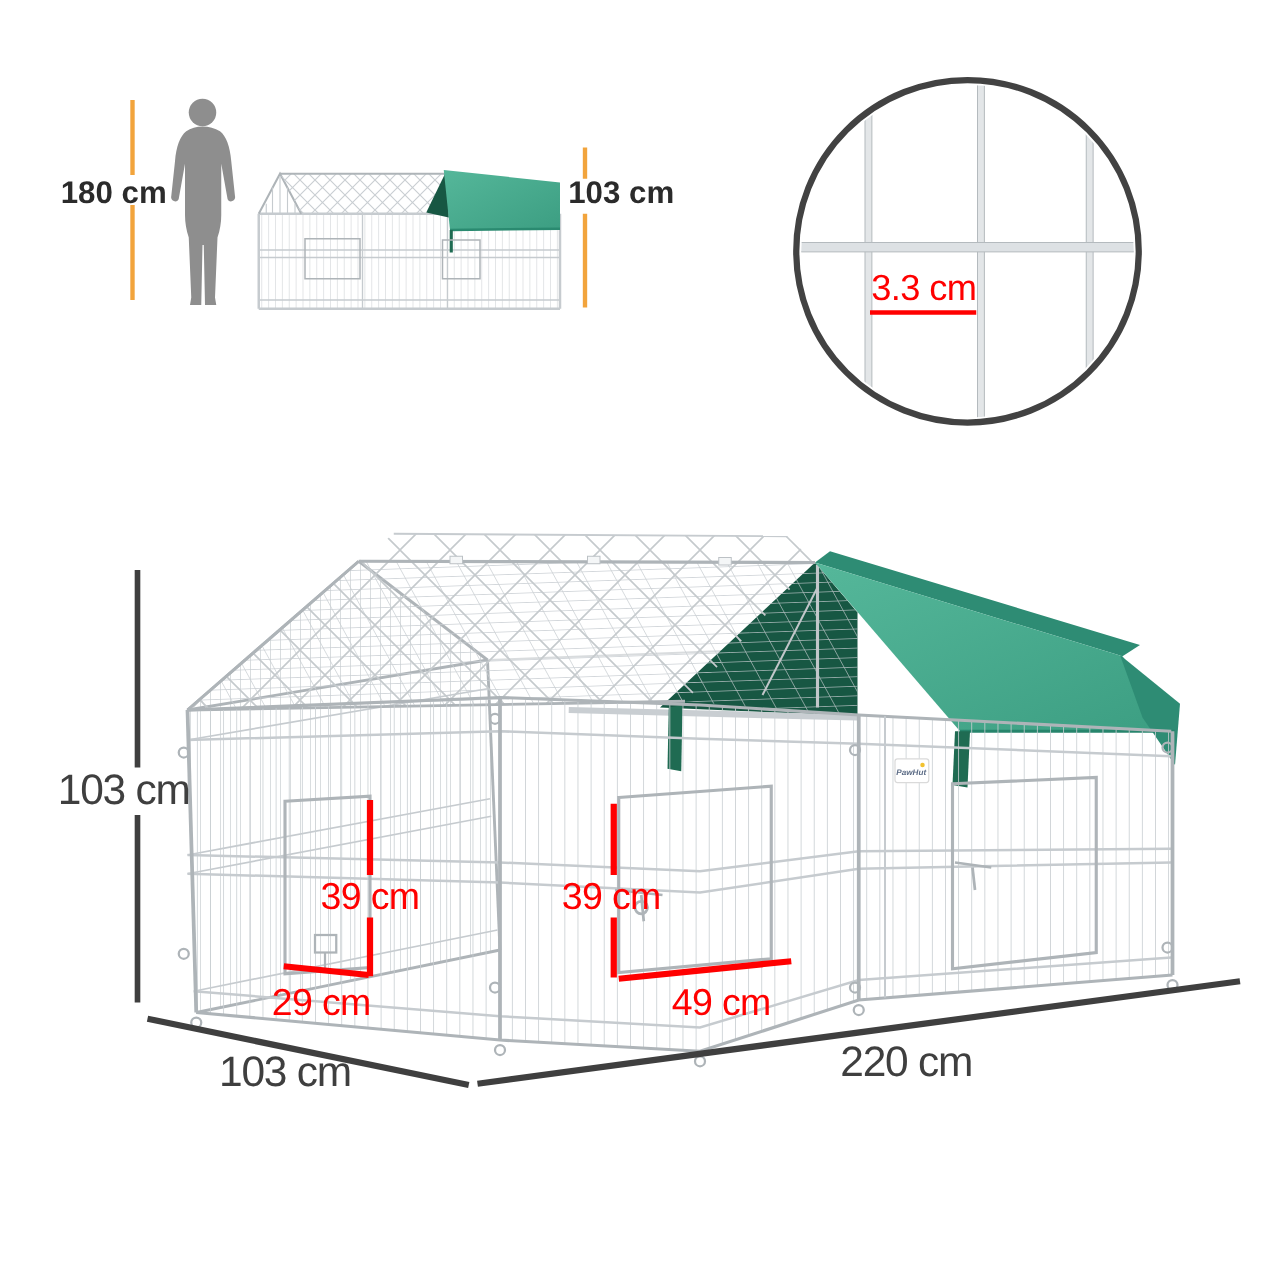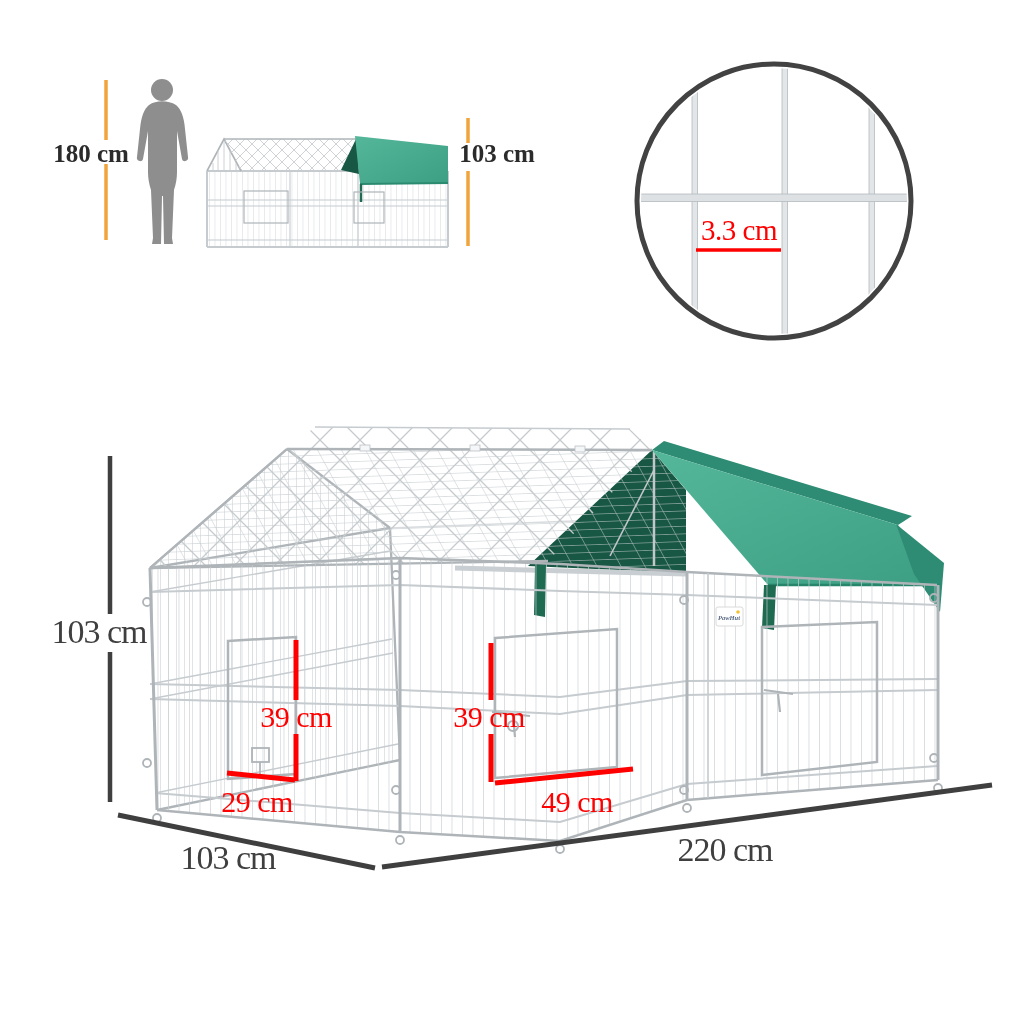--- a/index.html
+++ b/index.html
@@ -1,17 +1,17 @@
 <!DOCTYPE html>
 <html style="--accent-orange: #F2A43C; --dimension-red: #FF0000; --dimension-dark: #3F3F3F; --label-dark: #2B2B2B; --canopy-green: #43A78A; --canopy-green-dark: #175743; --canopy-green-mid: #2E8C74; --canopy-green-pole: #1F6B52; --wire-gray: #C6CBCF; --wire-dark: #AEB4B8; --silhouette-gray: #8E8E8E;"><head>
 <meta charset="utf-8">
 <style>
   html,body{margin:0;padding:0;background:#ffffff;}
   .stage{position:relative;width:1024px;height:1024px;background:#fff;overflow:hidden;
-         font-family:Liberation Serif, serif;}
+         font-family:Liberation Sans, sans-serif;}
   svg{position:absolute;left:0;top:0;}
   
   :root{
     --accent-orange:#F2A43C; --dimension-red:#FF0000; --dimension-dark:#3F3F3F;
     --label-dark:#2B2B2B; --canopy-green:#43A78A; --canopy-green-dark:#175743;
     --canopy-green-mid:#2E8C74; --canopy-green-pole:#1F6B52;
     --wire-gray:#C6CBCF; --wire-dark:#AEB4B8; --silhouette-gray:#8E8E8E;
   }
   .wire{stroke:var(--wire-gray);fill:none;}
   .wire2{stroke:var(--wire-dark);fill:none;}

